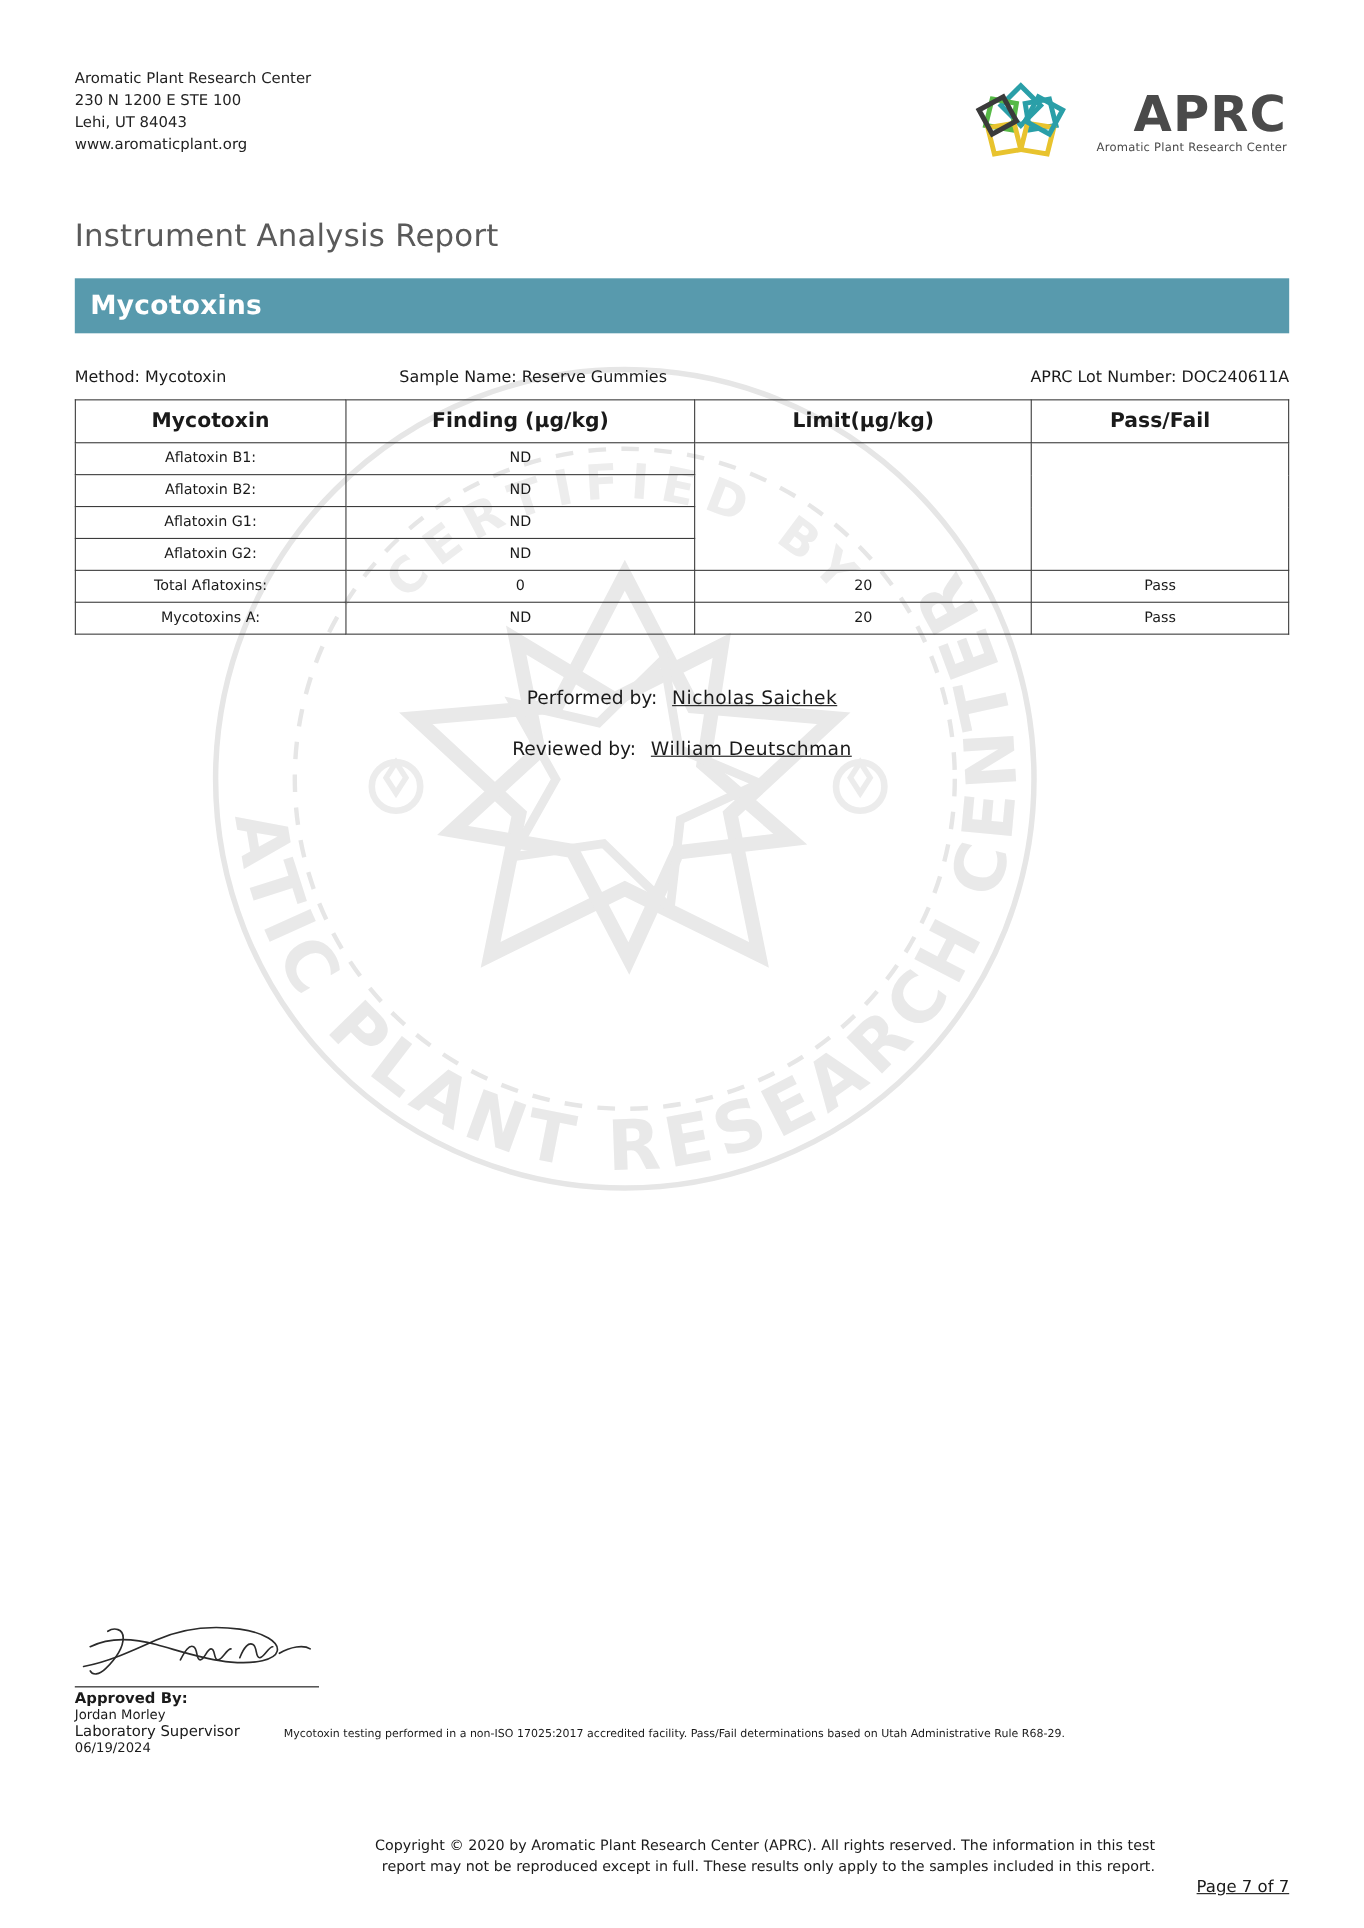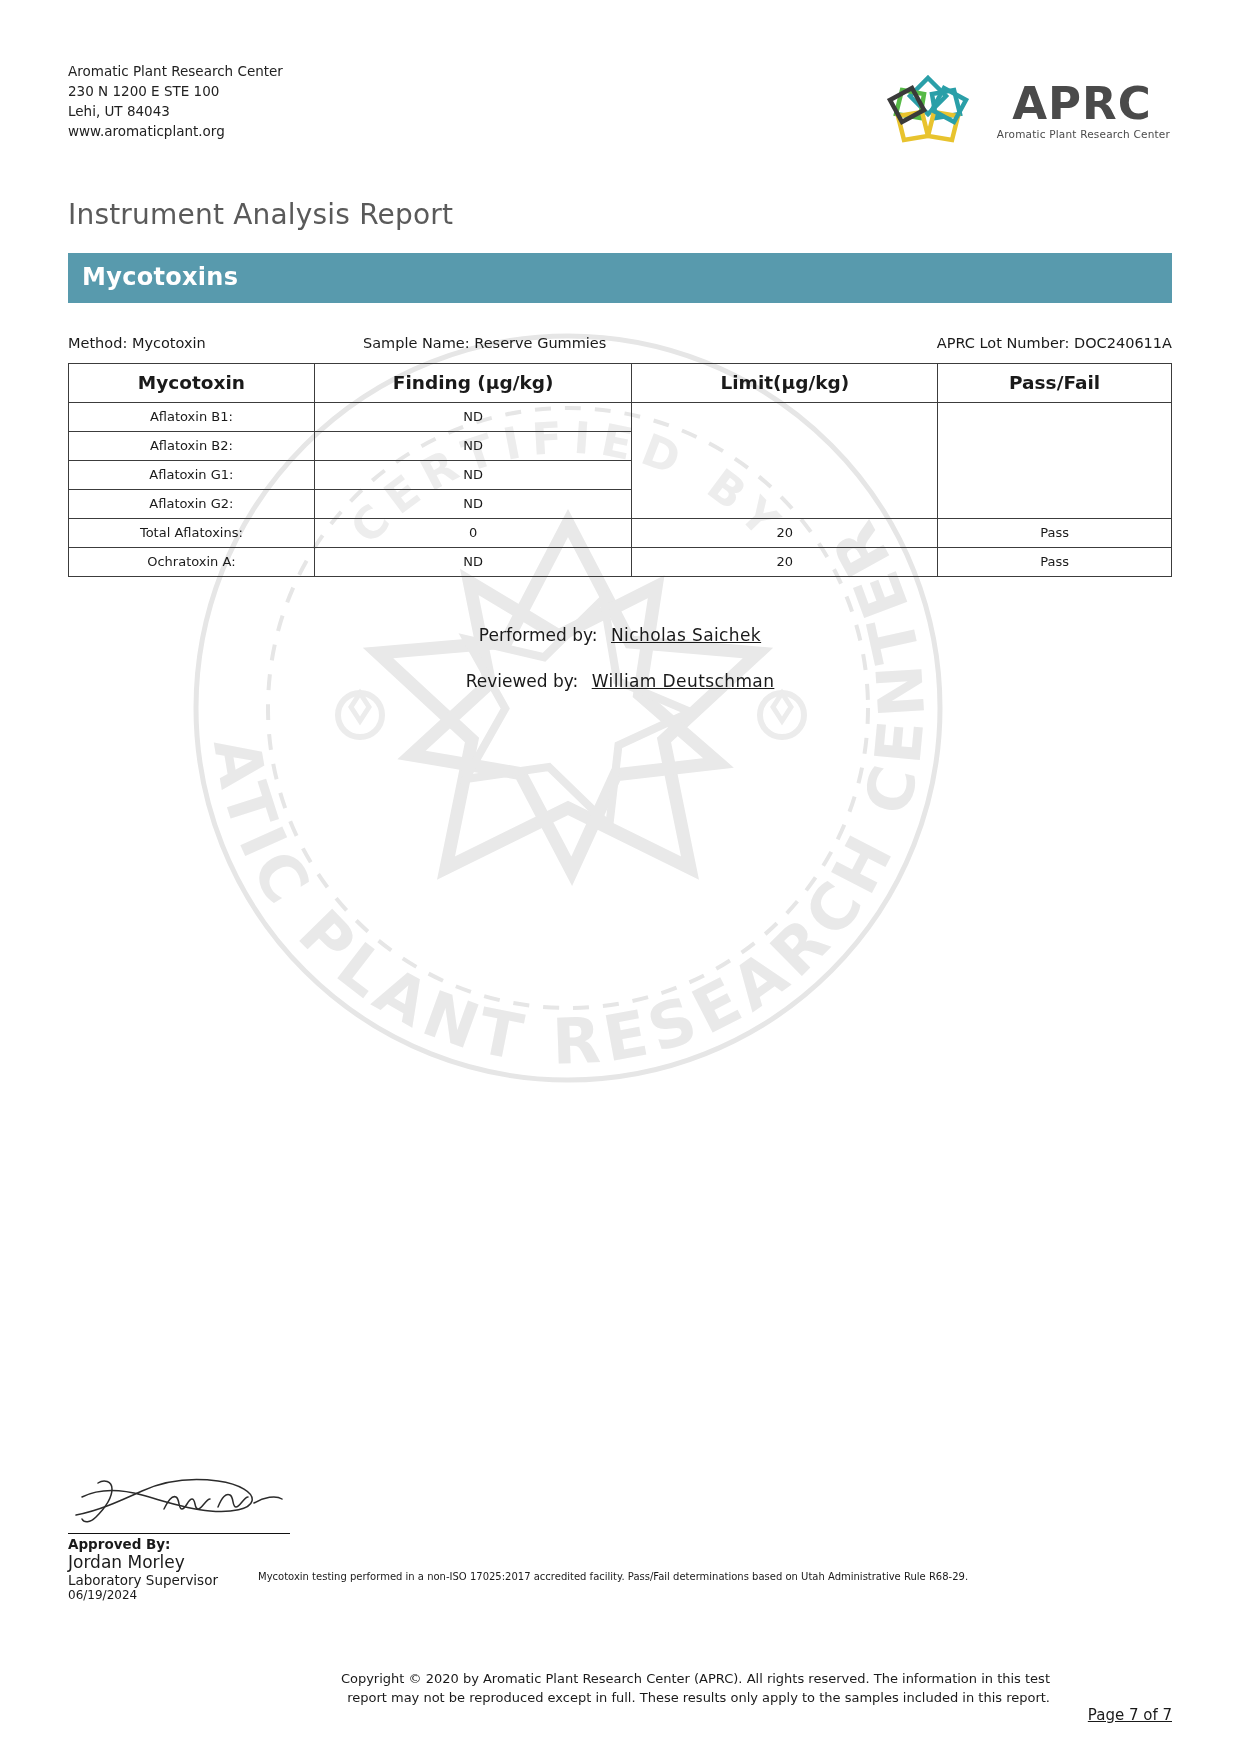--- a/index.html
+++ b/index.html
@@ -51,21 +51,21 @@
   .logo-wrap {
     display: flex;
     align-items: center;
     gap: 10px;
     margin-top: 8px;
     padding-right: 2px;
   }
   .logo-text {
     display: flex;
     flex-direction: column;
-    align-items: center;
+    align-items: flex-end;
     line-height: 1;
   }
   .logo-main {
     font-family: "DejaVu Sans", sans-serif;
     font-size: 45px;
     font-weight: bold;
     letter-spacing: 1px;
     color: #4a4a4a;
   }
   .logo-sub {
@@ -164,21 +164,21 @@
   .sig-rule {
     width: 222px;
     border-top: 1.6px solid #111;
     margin-top: 2px;
   }
   .approval-label {
     font-size: 13.5px;
     font-weight: bold;
     margin-top: 2px;
   }
-  .approval-name { font-size: 17px; }
+  .approval-name { font-size: 12px; }
   .approval-role { font-size: 13.5px; }
   .approval-date { font-size: 12px; }
 
   .disclaimer {
     position: absolute;
     left: 258px;
     top: 1571px;
     font-size: 10px;
     color: #1a1a1a;
     z-index: 3;
@@ -333,21 +333,21 @@
         <td>Aflatoxin G2:</td>
         <td>ND</td>
       </tr>
       <tr>
         <td>Total Aflatoxins:</td>
         <td>0</td>
         <td>20</td>
         <td>Pass</td>
       </tr>
       <tr>
-        <td>Ochratoxin A:</td>
+        <td>Mycotoxins A:</td>
         <td>ND</td>
         <td>20</td>
         <td>Pass</td>
       </tr>
     </tbody>
   </table>
 
   <div class="signoff">
     <div class="line">
       <span class="label">Performed by:</span>

